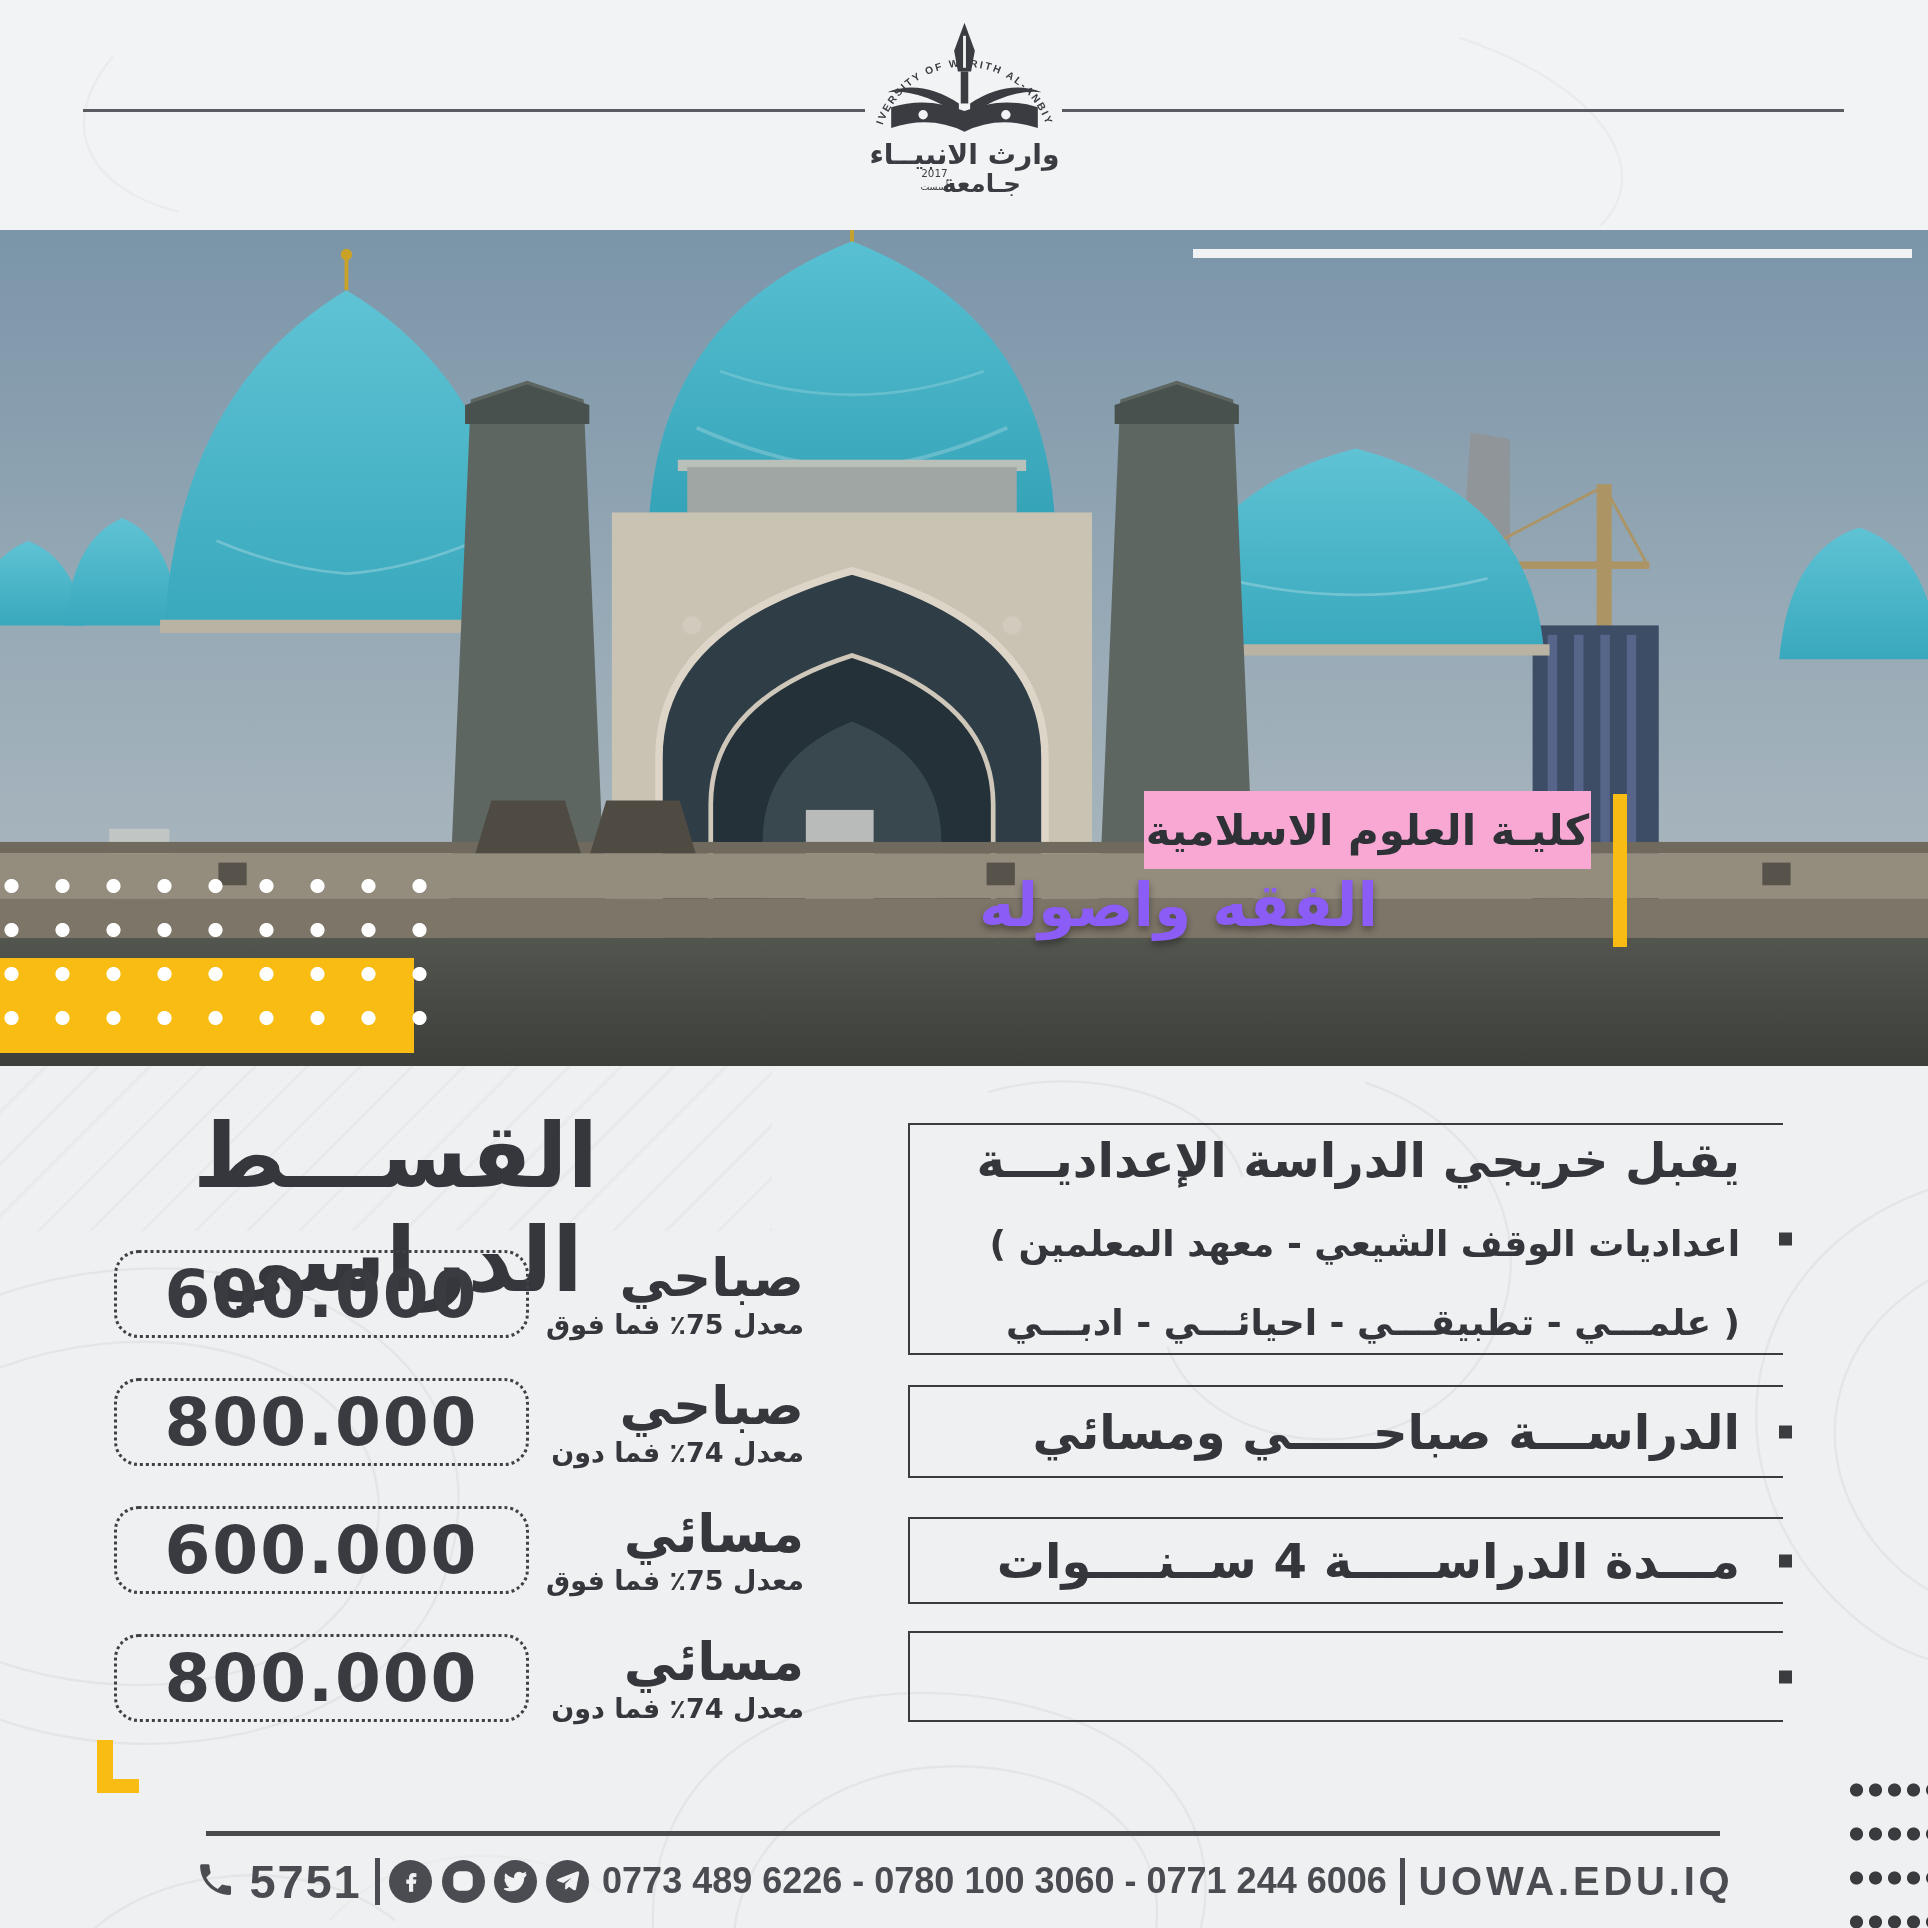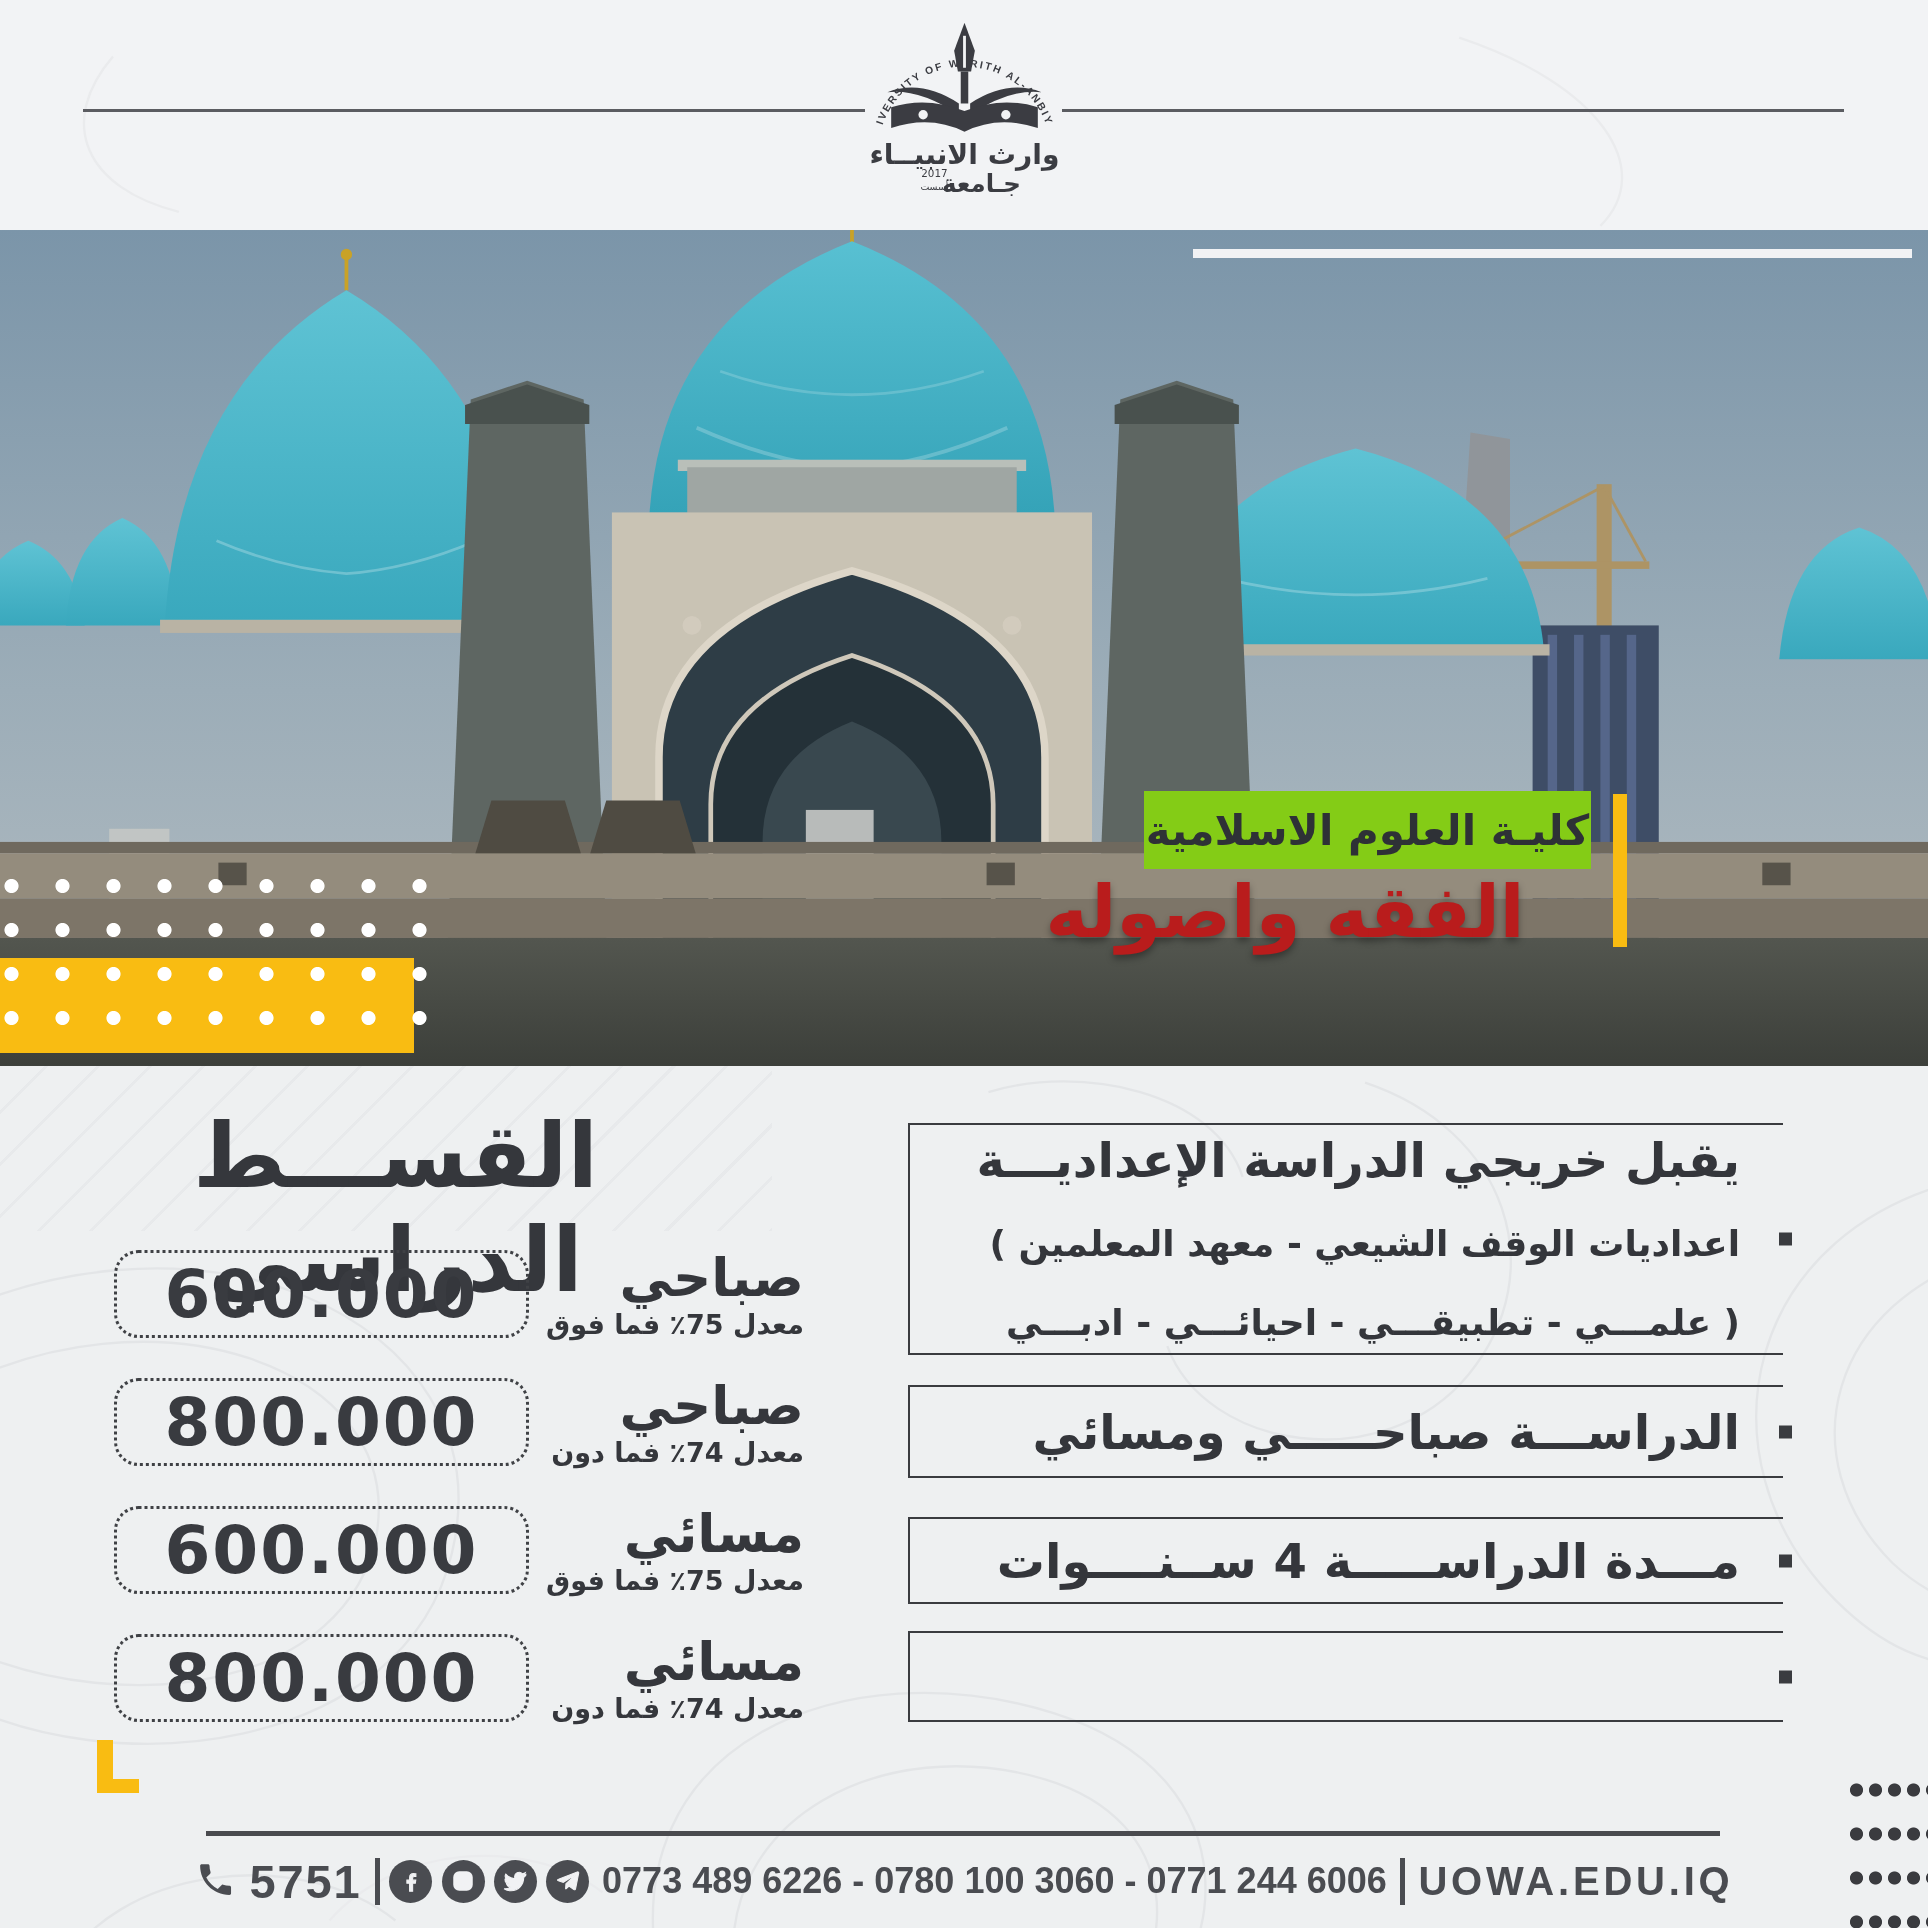--- a/index.html
+++ b/index.html
@@ -16,26 +16,26 @@
   #hline-left{left:83px;width:782px;}
   #hline-right{left:1062px;width:782px;}
   #logo{left:861px;top:17px;z-index:3;}
   
   #photo{left:0;top:230px;z-index:2;}
   #photo-white-line{left:1193px;top:249px;width:719px;height:8.5px;background:#f1f2f4;z-index:3;}
   #yellow-rect{left:0;top:958px;width:414px;height:95px;z-index:3;}
   #white-dots{left:-14px;top:864px;width:463px;height:177px;z-index:4;
     background-image:radial-gradient(circle,#ffffff 6.6px,transparent 7.5px);
     background-size:51px 44px;}
-  #college-badge{left:1144px;top:791px;width:447px;height:78px;background:#84cc16;z-index:4;
+  #college-badge{left:1144px;top:791px;width:447px;height:78px;background:#f9a8d4;z-index:4;
     display:flex;align-items:center;justify-content:center;direction:rtl;
     font-size:42px;font-weight:bold;color:#2e3136;}
   #badge-accent{left:1613px;top:794px;width:14px;height:153px;z-index:4;}
-  #dept-title{left:979px;top:870px;width:612px;z-index:4;direction:rtl;text-align:center;
-    font-size:72px;font-weight:bold;color:#b91c1c;text-shadow:0 3.8px 7.5px rgba(0,0,0,.35);}
+  #dept-title{left:979px;top:870px;width:612px;z-index:4;direction:rtl;text-align:left;
+    font-size:60px;font-weight:bold;color:#8b5cf6;text-shadow:0 3.8px 7.5px rgba(0,0,0,.35);}
   
   .ibox{left:908px;width:875px;border:0 solid #3a3c40;border-left-width:2.8px;
     border-top-width:2.8px;border-bottom-width:2.8px;z-index:3;direction:rtl;
     display:flex;flex-direction:column;justify-content:center;
     padding:0 43px 0 38px;box-sizing:border-box;color:#34363b;}
   .ibox .bullet{position:absolute;left:auto;right:-8.5px;top:50%;transform:translateY(-50%);
     width:13px;height:13px;background:#3a3c40;}
   .ibox-title{font-size:48px;font-weight:bold;line-height:1.25;}
   .ibox-sub{font-size:36px;font-weight:bold;line-height:1.42;}
   #ibox-1{top:1123px;height:232px;gap:28px;}

